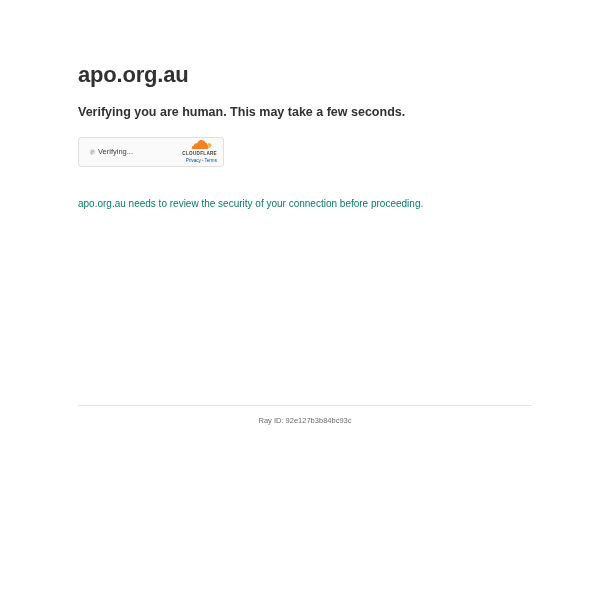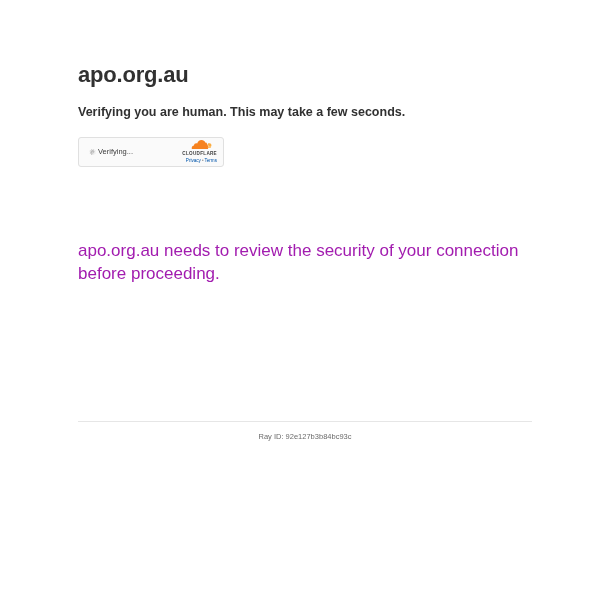--- a/index.html
+++ b/index.html
@@ -103,31 +103,31 @@
   }
   .cf-links a {
     color: #0055aa;
     text-decoration: none;
   }
   .cf-sep {
     color: #8a8a8a;
     padding: 0 1px;
   }
   .notice {
-    margin-top: 72px;
-    font-size: 17px;
-    color: #a21caf;
+    margin-top: 30px;
+    font-size: 10px;
+    color: #0f766e;
     line-height: 1.4;
   }
   
   .footer {
     position: absolute;
     left: 78px;
     right: 68px;
-    bottom: 0;
+    bottom: 16px;
     padding-top: 10px;
     border-top: 1px solid #e6e6e6;
     text-align: center;
     height: 44px;
   }
   .ray-id {
     font-size: 7.5px;
     color: #6b6b6b;
     margin-bottom: 10px;
   }

